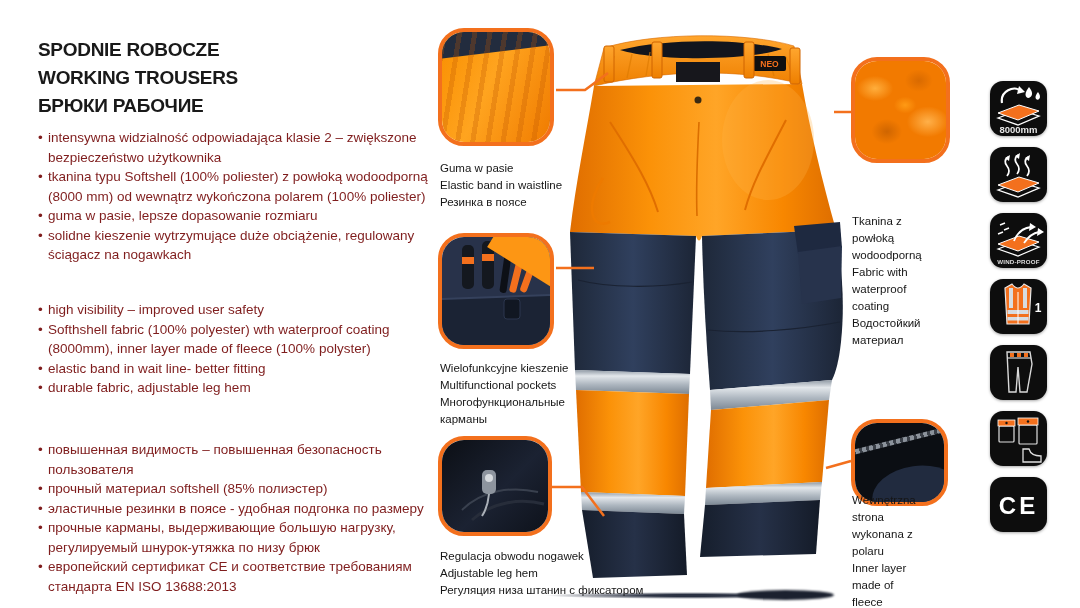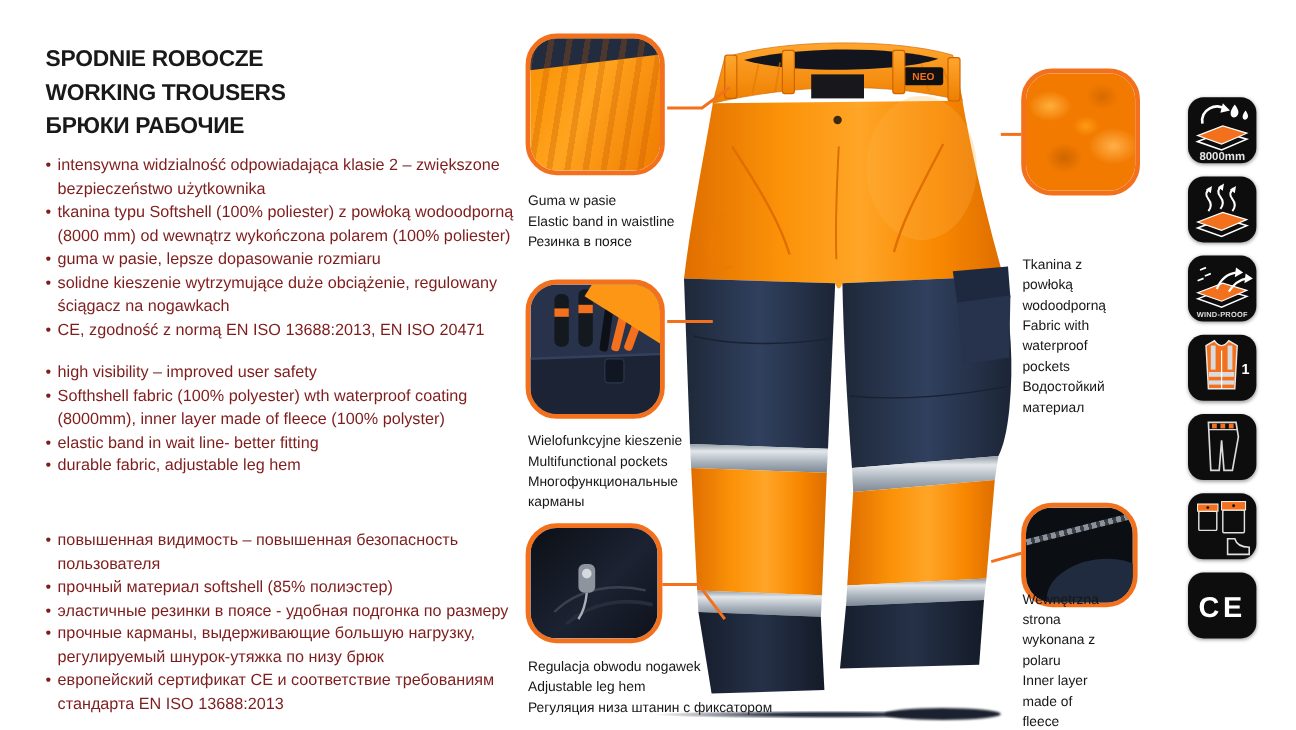--- a/index.html
+++ b/index.html
@@ -79,21 +79,20 @@
     <div>SPODNIE ROBOCZE</div>
     <div>WORKING TROUSERS</div>
     <div>БРЮКИ РАБОЧИЕ</div>
   </div>
 
   <ul class="feat" id="feat-pl">
     <li>intensywna widzialność odpowiadająca klasie 2 – zwiększone bezpieczeństwo użytkownika</li>
     <li>tkanina typu Softshell (100% poliester) z powłoką wodoodporną (8000 mm) od wewnątrz wykończona polarem (100% poliester)</li>
     <li>guma w pasie, lepsze dopasowanie rozmiaru</li>
     <li>solidne kieszenie wytrzymujące duże obciążenie, regulowany ściągacz na nogawkach</li>
-    <li>CE, zgodność z normą EN ISO 13688:2013, EN ISO 20471</li>
   </ul>
   <ul class="feat" id="feat-en">
     <li>high visibility – improved user safety</li>
     <li>Softhshell fabric (100% polyester) wth waterproof coating (8000mm), inner layer made of fleece (100% polyster)</li>
     <li>elastic band in wait line- better fitting</li>
     <li>durable fabric, adjustable leg hem</li>
   </ul>
   <ul class="feat" id="feat-ru">
     <li>повышенная видимость – повышенная безопасность пользователя</li>
     <li>прочный материал softshell (85% полиэстер)</li>
@@ -248,21 +247,21 @@
   <div class="clabel" id="lb2">
     <div>Wielofunkcyjne kieszenie</div>
     <div>Multifunctional pockets</div>
     <div>Многофункциональные</div>
     <div>карманы</div>
   </div>
   <div class="clabel" id="lb4">
     <div>Tkanina z powłoką</div>
     <div>wodoodporną</div>
     <div>Fabric with waterproof</div>
-    <div>pockets</div>
+    <div>coating</div>
     <div>Водостойкий материал</div>
   </div>
   <div class="clabel" id="lb5">
     <div>Wewnętrzna strona</div>
     <div>wykonana z polaru</div>
     <div>Inner layer made of fleece</div>
     <div>Внутренние сторона</div>
     <div>из флиса</div>
   </div>
 

